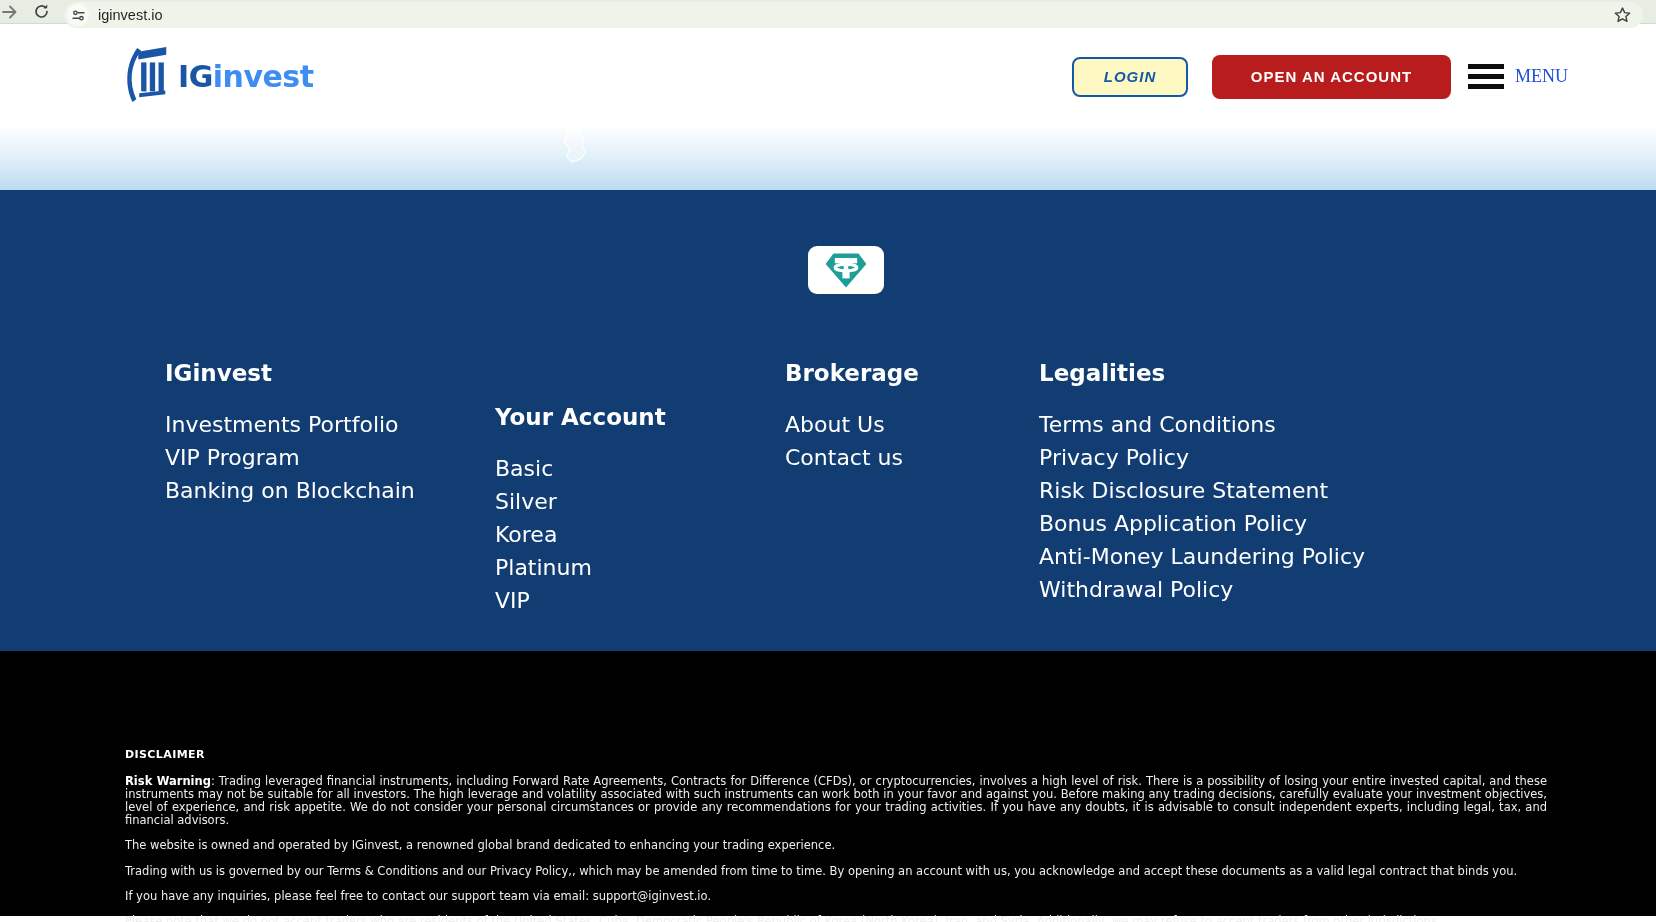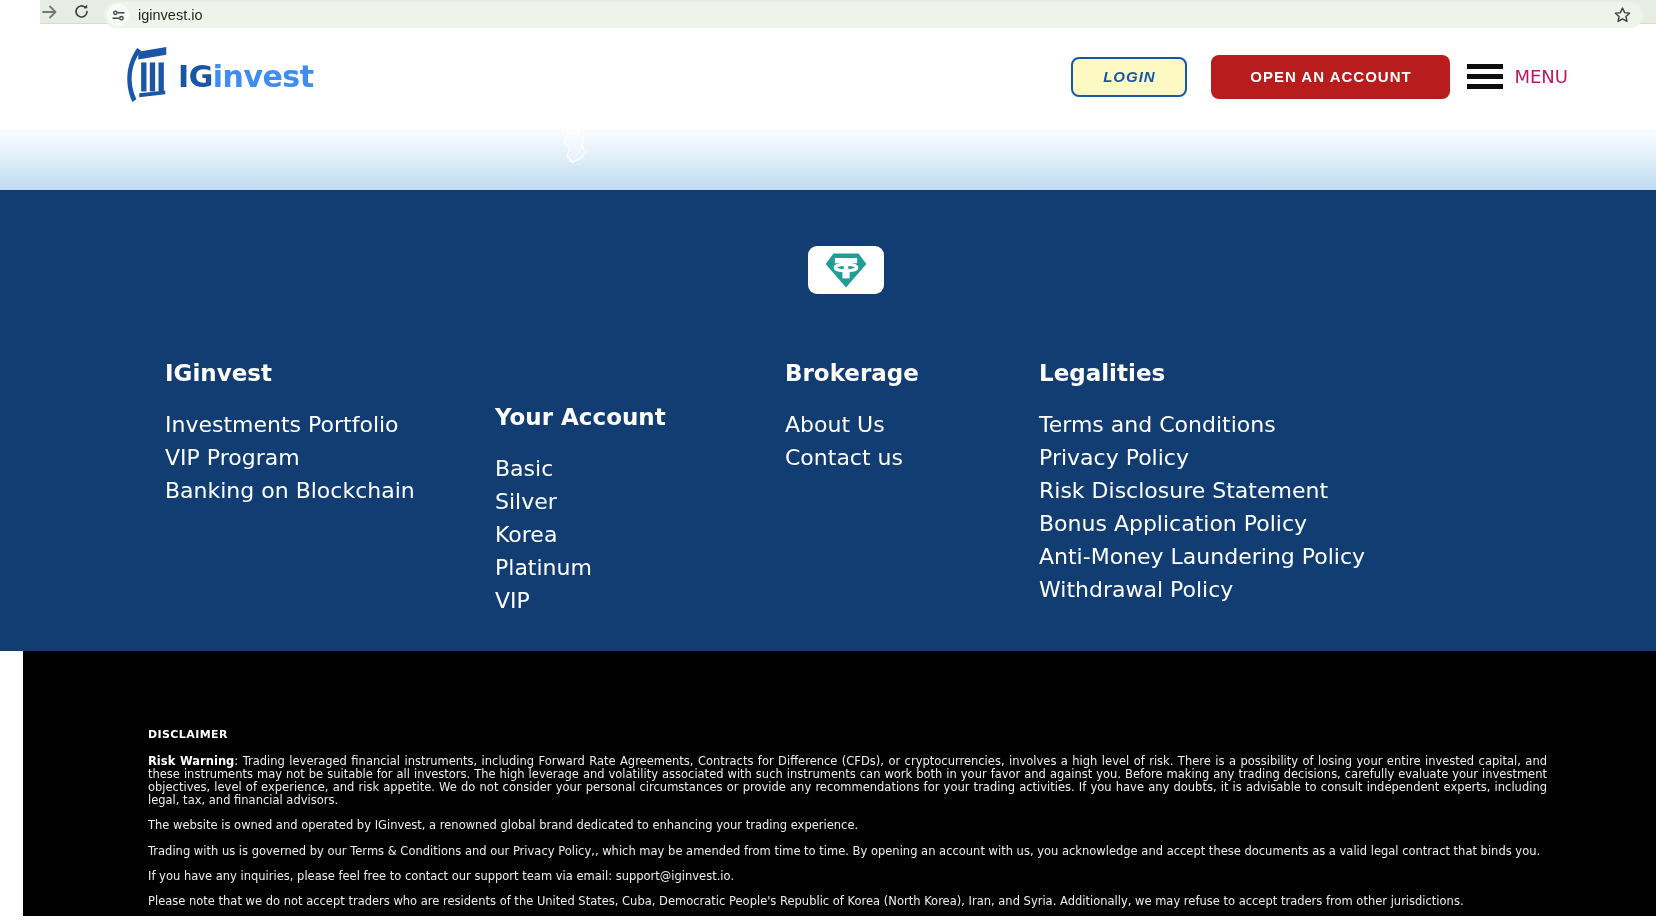--- a/index.html
+++ b/index.html
@@ -9,21 +9,20 @@
     font-family:"DejaVu Sans", sans-serif;
     background:#ffffff;
   }
 
   
   .chrome {
     height:24px; background:#e8ede4; position:relative;
     display:flex; align-items:center;
     border-bottom:1px solid #d3dacf;
     font-family:"Liberation Sans", sans-serif;
-    margin-left:40px;
   }
   .nav-ico { flex:0 0 auto; display:grid; place-items:center; }
   .fwd { width:18px; height:18px; margin-left:1px; opacity:.85; }
   .reload { width:18px; height:18px; margin-left:13px; }
   .urlbar {
     position:absolute; left:64px; right:13px; top:2px; height:26px;
     background:#eff4eb; border-radius:13px;
     display:flex; align-items:center;
   }
   .site-chip {
@@ -53,21 +52,21 @@
   }
   .btn-open {
     min-width:239px; height:44px; padding:0 28px; margin-left:24px;
     background:#b91c1c; border:none; border-radius:8px;
     color:#fff; font-weight:700; font-size:15px; letter-spacing:1px;
     display:grid; place-items:center; cursor:pointer;
   }
   .menu-toggle { display:flex; align-items:center; gap:11px; margin-left:17px; cursor:pointer; }
   .burger { display:flex; flex-direction:column; gap:5px; }
   .burger span { display:block; width:36px; height:5px; background:#0d0d0d; }
-  .menu-label { font-size:18px; color:#be185d; }
+  .menu-label { font-size:18px; color:#1d4ed8;font-family:Liberation Serif, serif; }
 
   
   .hero {
     height:61px; position:relative; overflow:hidden;
     background:linear-gradient(180deg,#fbfdff 0%,#e2f0fa 45%,#bedbf0 100%);
   }
   .map-fragment { position:absolute; left:546px; top:-12px; }
 
   
   .footnav {
@@ -86,22 +85,21 @@
     margin:0 0 28px 0; font-size:23px; font-weight:600; color:#fff; line-height:30px;
   }
   .col a {
     display:block; color:#fff; text-decoration:none;
     font-size:22px; line-height:17px; margin-bottom:16px; cursor:pointer;
   }
 
   
   .disclaimer {
     height:265px; background:#000; color:#ededed;
-    padding:77px 109px 0 125px;
-    margin-left:23px;
+    padding:97px 109px 0 125px;
   }
   .disclaimer h4 {
     margin:0 0 14px 0; font-size:11px; font-weight:700; color:#fff; letter-spacing:0.4px;
   }
   .dpar { margin:0 0 12.5px 0; font-size:11.5px; line-height:12.9px; }
   .justify { text-align:justify; }
   .dlead { font-weight:700; color:#fff; }
 </style>
 </head>
 <body>

